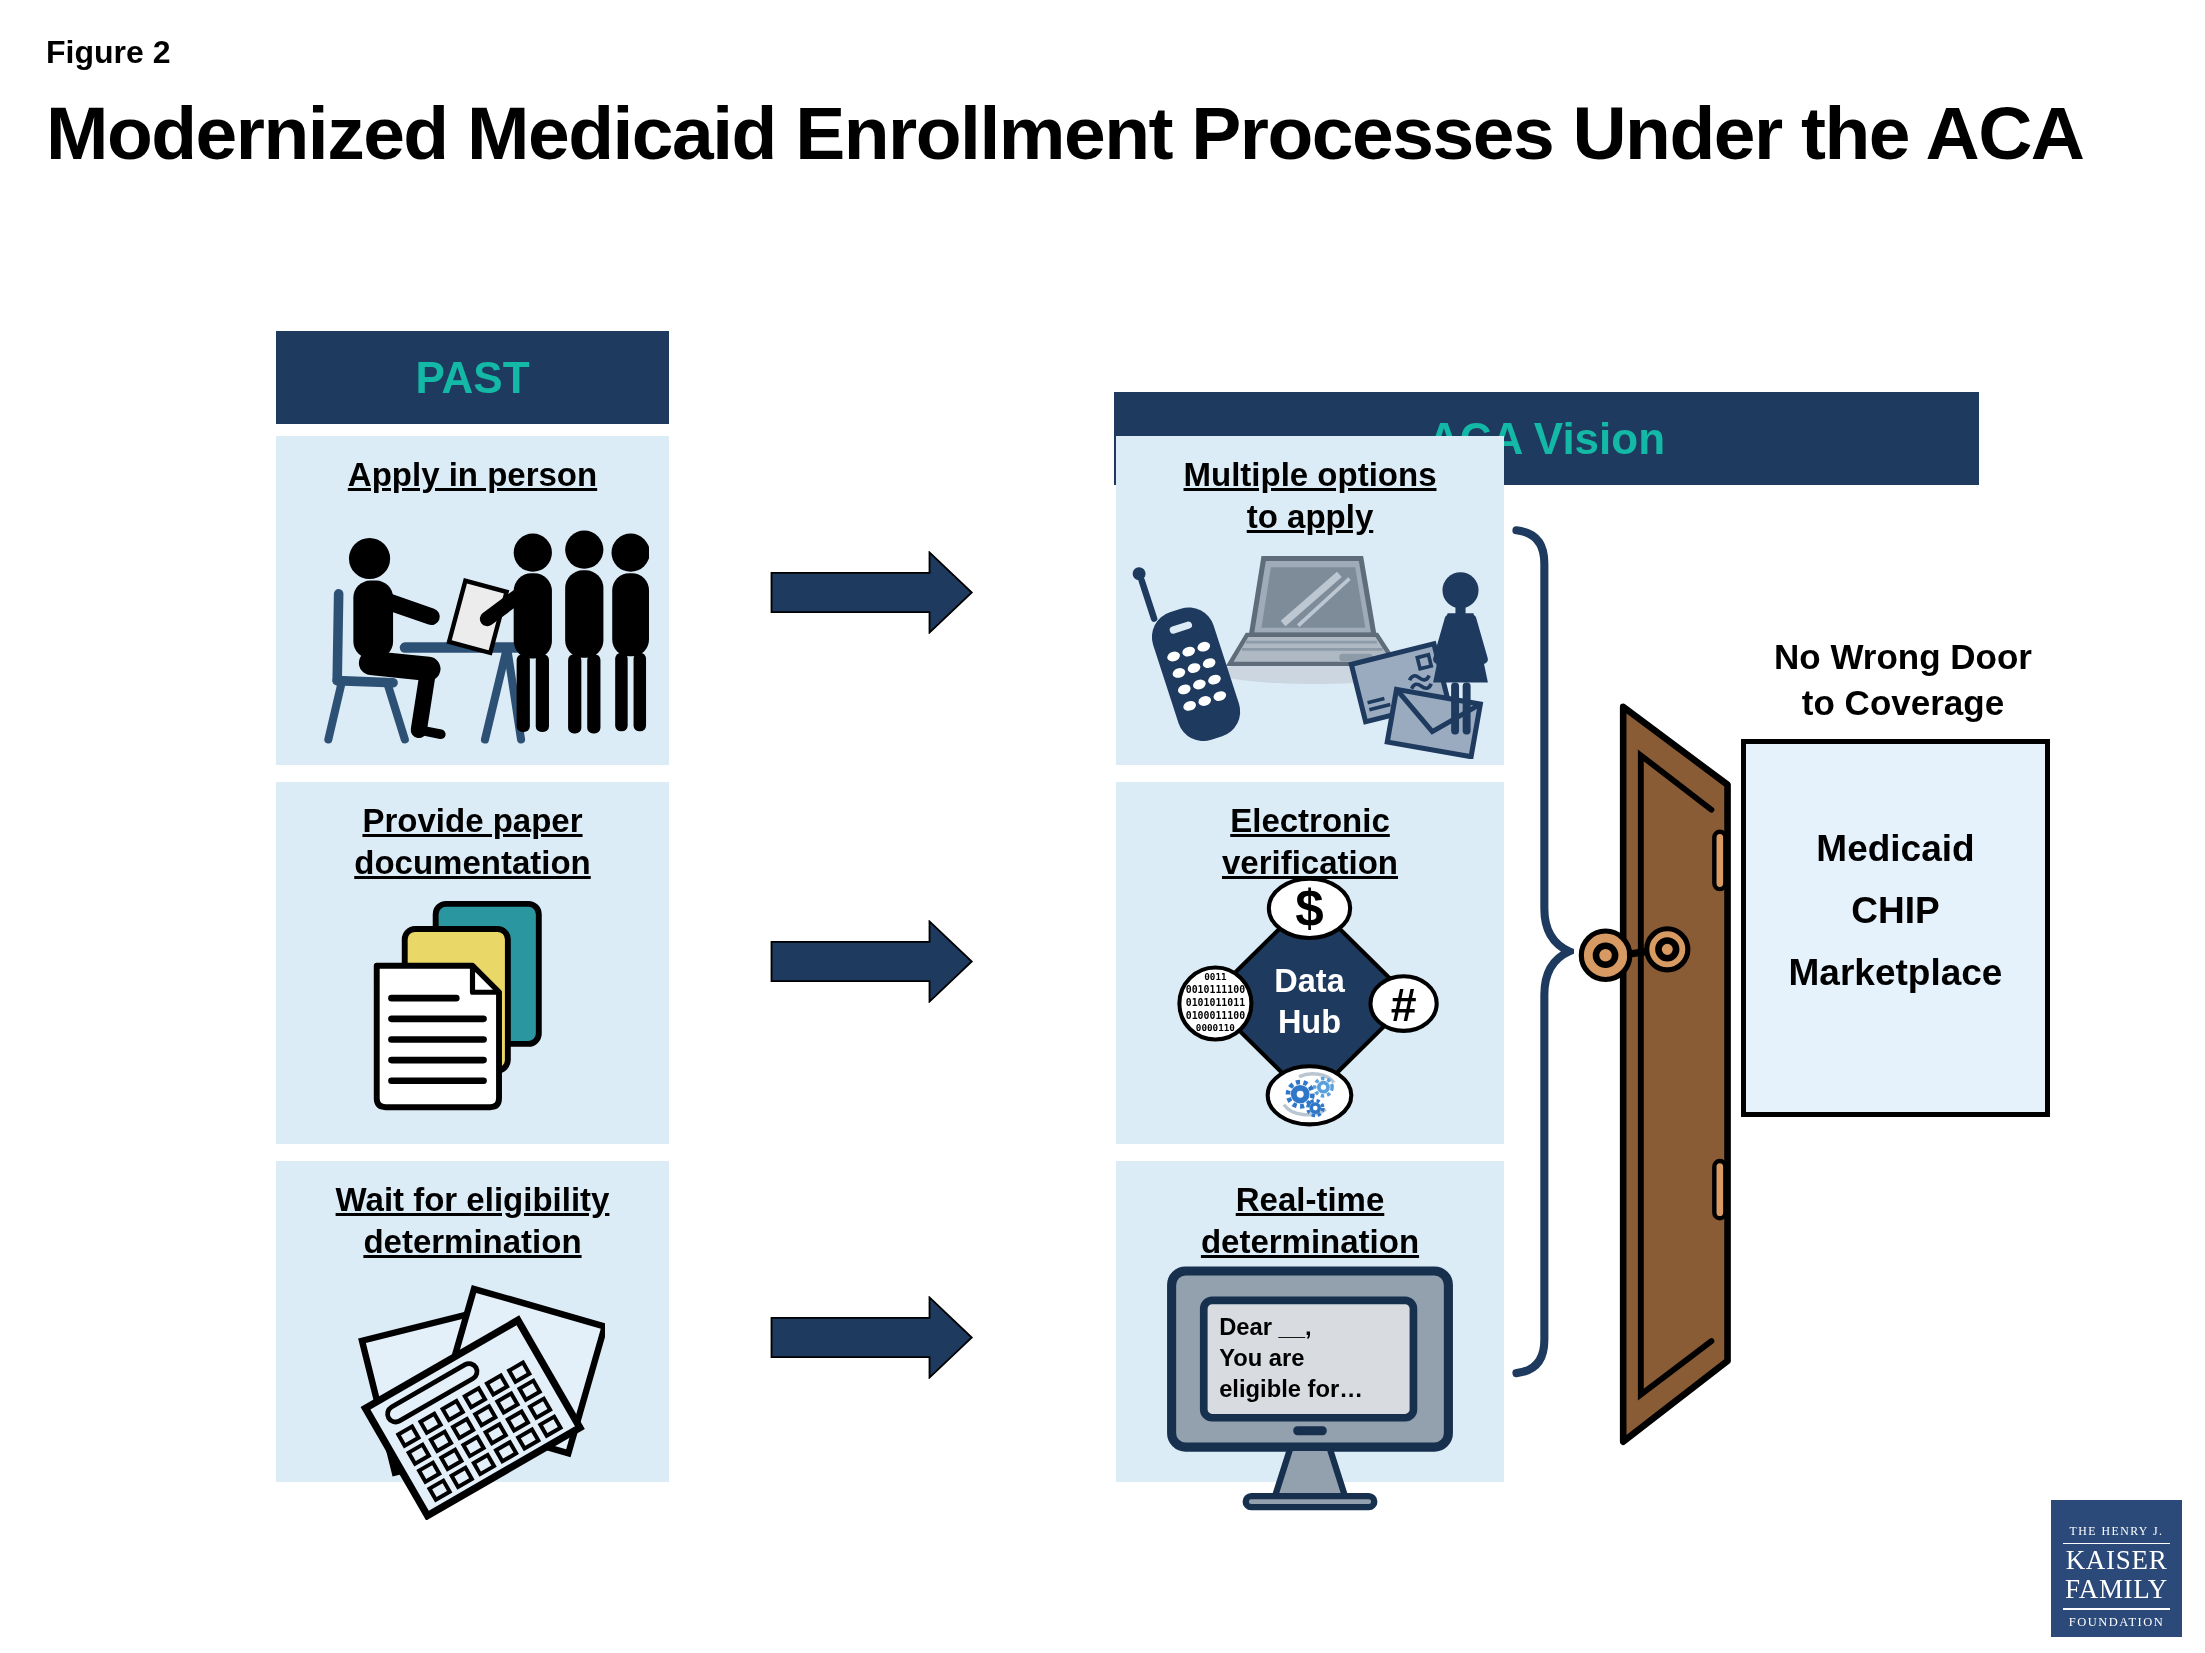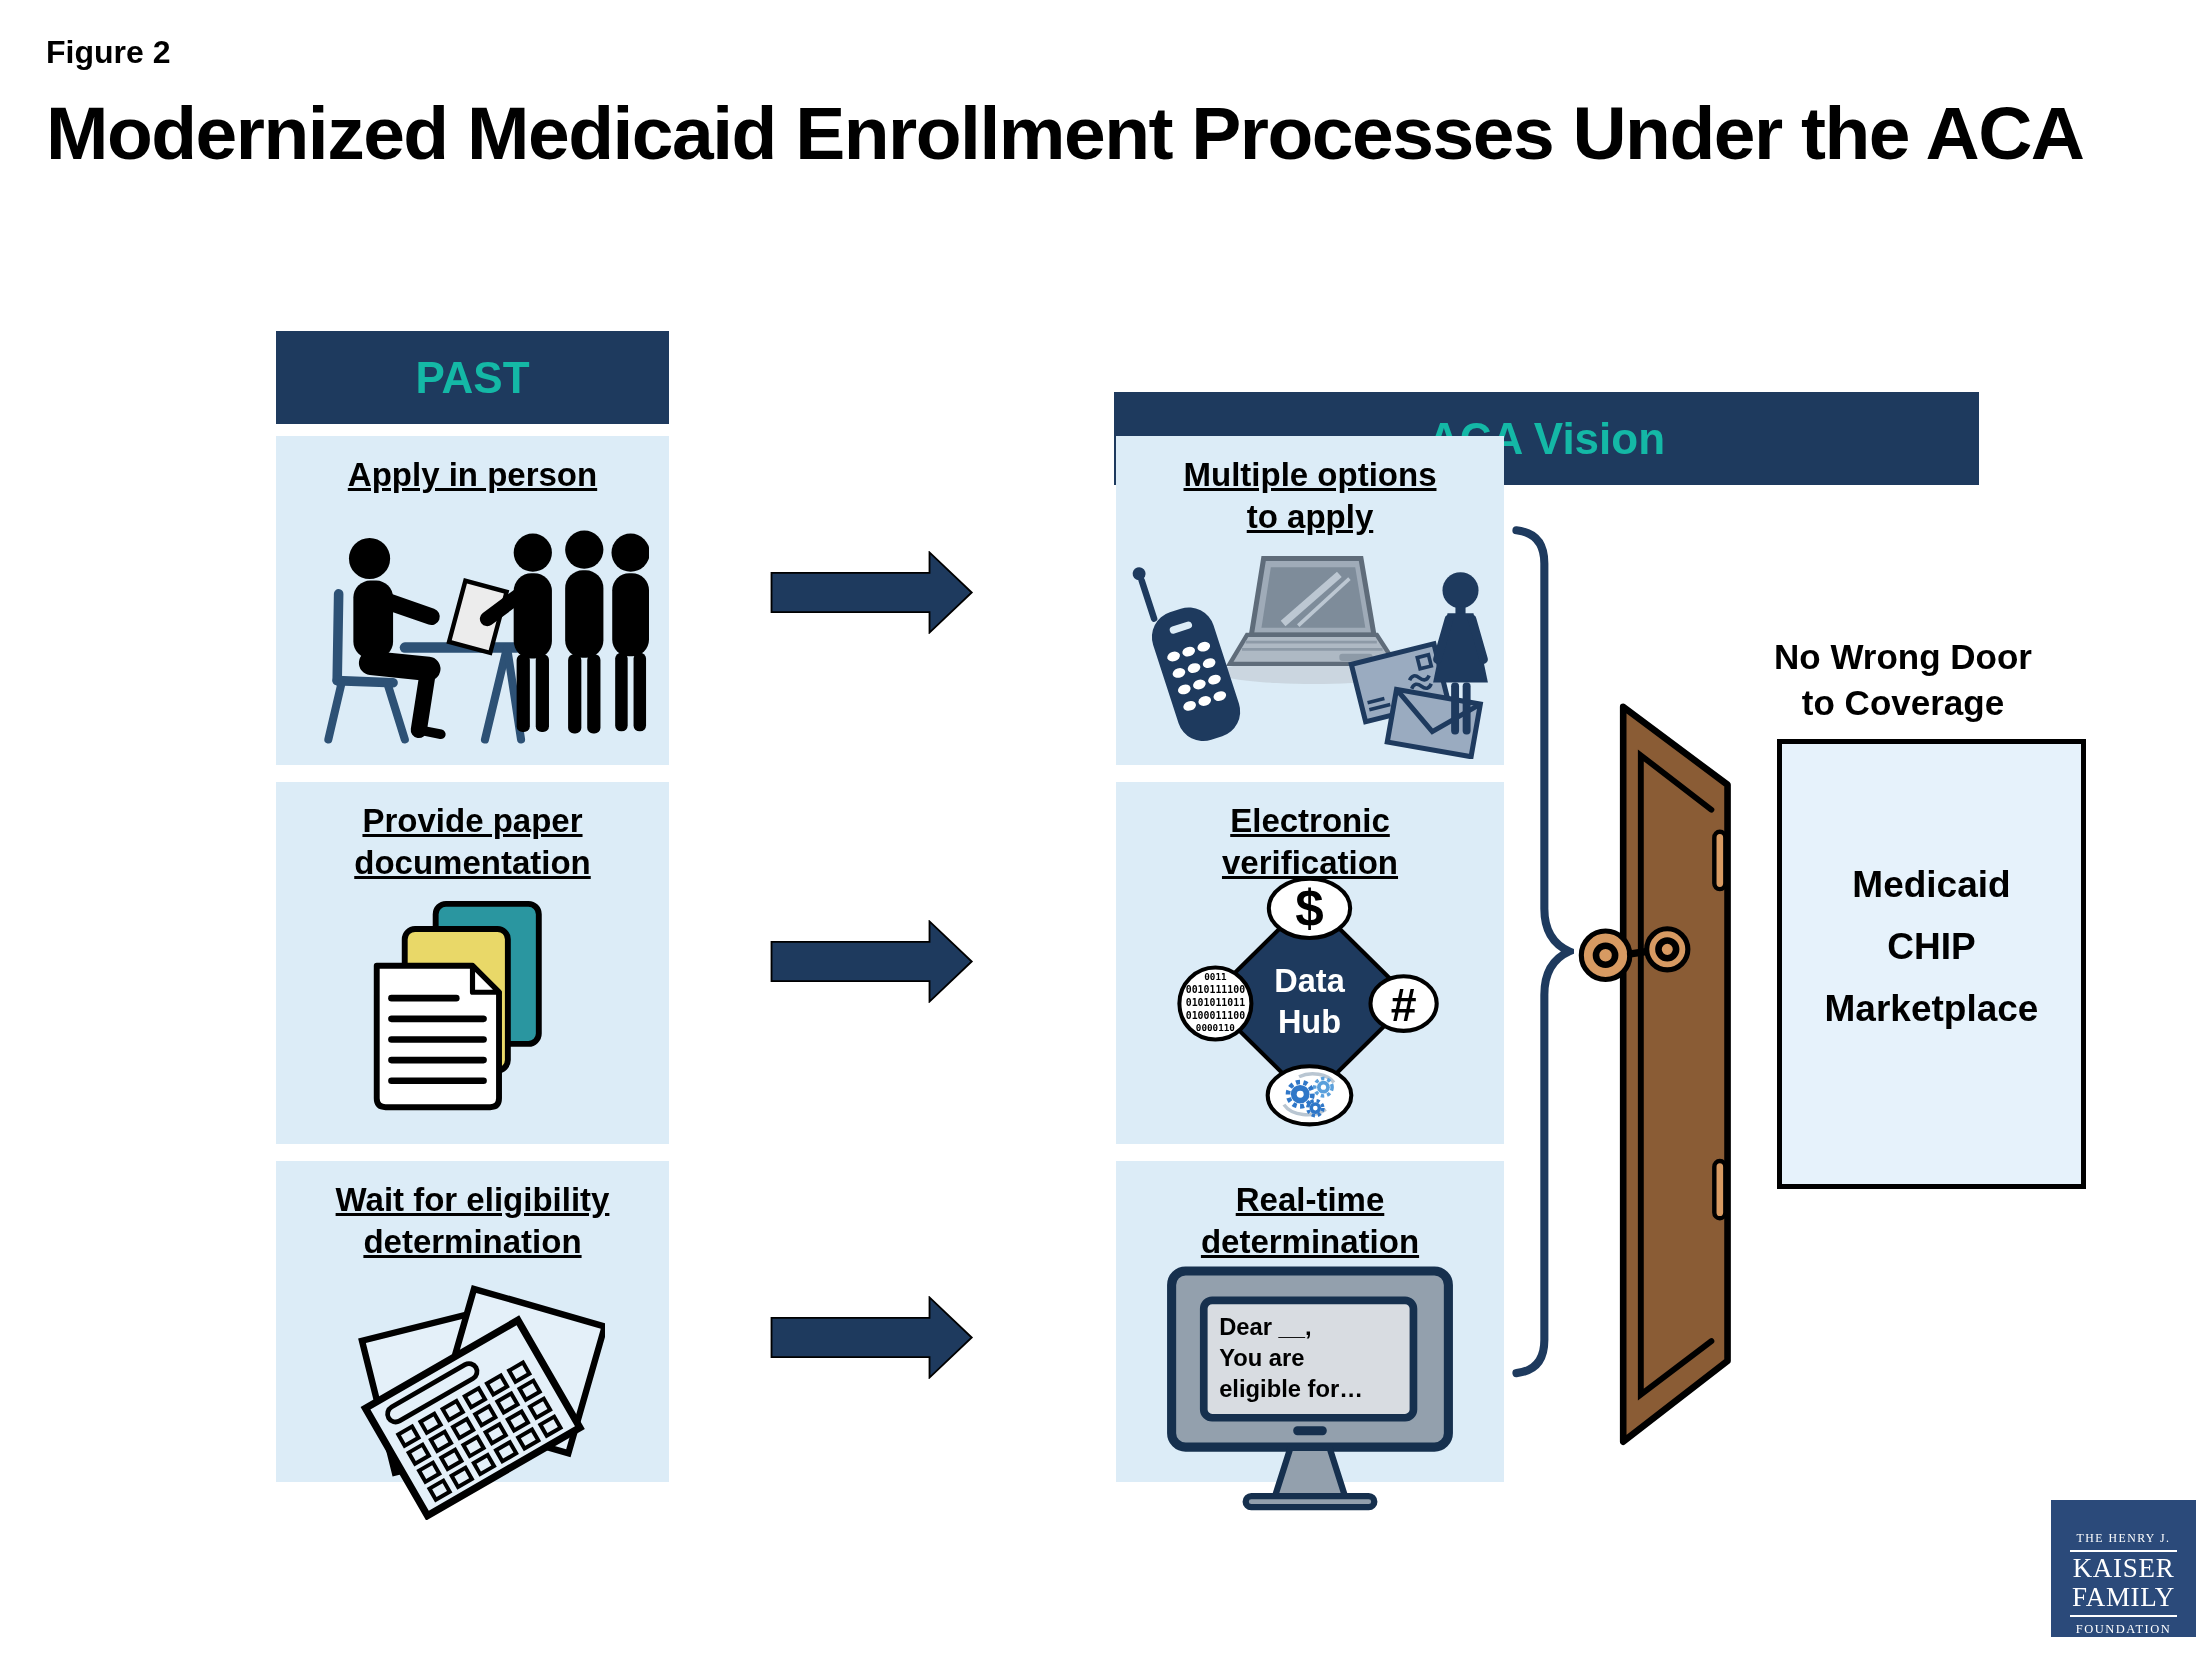--- a/index.html
+++ b/index.html
@@ -19,29 +19,29 @@
   .a-col{left:1116px;width:388px;}
   .row1{top:436px;height:329px;}
   .row2{top:782px;height:362px;}
   .row3{top:1161px;height:321px;}
   .arrow{left:770px;width:204px;height:83px;}
   .arr1{top:551px;} .arr2{top:920px;} .arr3{top:1296px;}
   .brace{left:1500px;top:523px;width:74px;height:856px;}
   .door-caption{left:1697px;top:634px;width:412px;text-align:center;
                 font-size:35px;font-weight:bold;line-height:46px;}
   .door-caption span{display:block;}
-  .market-box{left:1741px;top:739px;width:309px;height:450px;background:#e6f2fb;
+  .market-box{left:1741px;top:739px;width:309px;height:378px;background:#e6f2fb;
               border:5.1px solid #000;box-sizing:border-box;
               display:flex;flex-direction:column;align-items:center;justify-content:center;
-              padding-bottom:34px;font-size:37px;font-weight:bold;line-height:62px;text-align:center;margin-left:36px;}
+              padding-bottom:34px;font-size:37px;font-weight:bold;line-height:62px;text-align:center;}
   .market-box span{display:block;}
   .door-svg{left:1573px;top:676px;width:265px;height:801px;z-index:5;}
-  .kff{left:2051px;top:1500px;width:145px;height:137px;background:#2b4a7a;color:#fff;
+  .kff{left:2051px;top:1500px;width:131px;height:137px;background:#2b4a7a;color:#fff;
        box-sizing:border-box;display:flex;flex-direction:column;align-items:center;
-       padding-top:24px;font-family:"Liberation Serif",serif;justify-content:flex-end;}
+       padding-top:24px;font-family:"Liberation Serif",serif;}
   .kff-top{font-size:11.8px;letter-spacing:1.5px;}
   .kff-rule{width:107px;height:1.5px;background:#fff;margin:3.7px 0 2.2px 0;}
   .kff-big{font-size:27px;line-height:29px;letter-spacing:0.7px;}
   .kff-bottom{font-size:12.5px;letter-spacing:1.5px;margin-top:2.9px;}
   svg text{font-family:"Liberation Sans",sans-serif;}
   .bin{font-family:"DejaVu Sans Mono",monospace;font-weight:bold;}
 </style>
 </head>
 <body>
 

